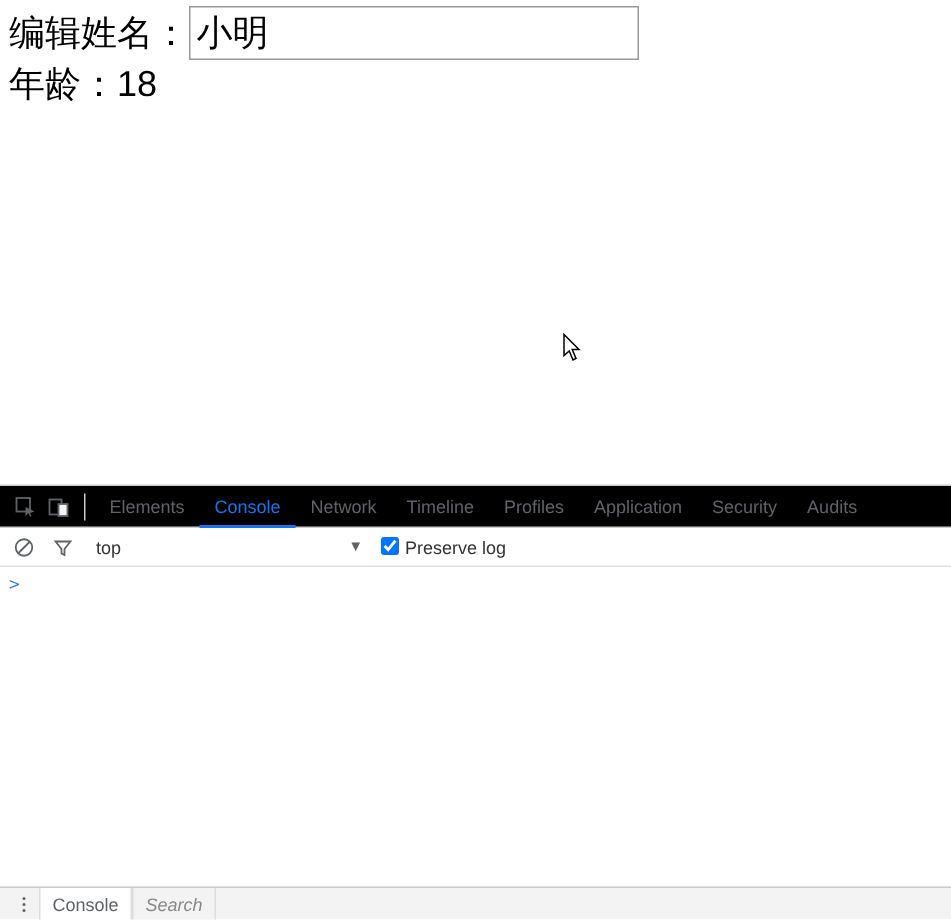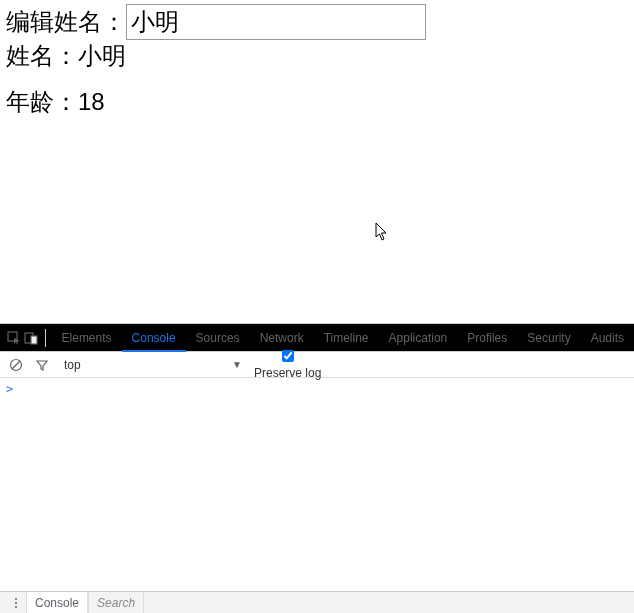--- a/index.html
+++ b/index.html
@@ -114,25 +114,24 @@
       padding: 0 6px;
       min-width: 190px;
     }
     .context-caret {
       margin-left: auto;
       font-size: 10px;
       color: #5f6368;
     }
     .preserve-wrap {
       display: flex;
-      align-items: center;
+      align-items: flex-start;
       gap: 4px;
       font-size: 12px;
       color: #333;
-      flex-direction: column;
     }
     .preserve-check {
       width: 12px;
       height: 12px;
     }
     .console-body {
       padding: 4px 6px;
     }
     .prompt-caret {
       color: #367cf1;
@@ -177,23 +176,20 @@
   </style>
 </head>
 <body>
 
 <div class="page-content">
   <div class="edit-row">
     <span class="edit-label">编辑姓名：</span>
     <input type="text" class="name-input" value="小明" style="">
   </div>
   <div class="info-row">
-    <span>姓名：</span><span>小明</span>
-  </div>
-  <div class="info-row">
     <span>年龄：</span><span>18</span>
   </div>
 </div>
 
 <div class="cursor">
   <svg width="14" height="20" viewBox="0 0 14 20">
     <path d="M1 1 L1 15 L4.5 12 L7 18 L9 17 L6.5 11 L11 11 Z" fill="#fff" stroke="#000" stroke-width="1"></path>
   </svg>
 </div>
 
@@ -207,25 +203,24 @@
     </div>
     <div class="devtools-icon">
       <svg width="14" height="14" viewBox="0 0 14 14">
         <rect x="1" y="2" width="8" height="10" fill="none" stroke="#5f6368" stroke-width="1.2"></rect>
         <rect x="7" y="5" width="6" height="8" fill="#f3f3f3" stroke="#5f6368" stroke-width="1.2"></rect>
       </svg>
     </div>
     <div style="width:1px;height:18px;background:#ccc;margin:0 6px"></div>
     <div class="devtools-tab">Elements</div>
     <div class="devtools-tab active">Console</div>
-    <div class="devtools-tab">Sources</div>
     <div class="devtools-tab">Network</div>
     <div class="devtools-tab">Timeline</div>
+    <div class="devtools-tab">Profiles</div>
     <div class="devtools-tab">Application</div>
-    <div class="devtools-tab">Profiles</div>
     <div class="devtools-tab">Security</div>
     <div class="devtools-tab">Audits</div>
   </div>
 
   <div class="console-toolbar">
     <div class="toolbar-icon">
       <svg width="14" height="14" viewBox="0 0 14 14">
         <circle cx="7" cy="7" r="5.5" fill="none" stroke="#5f6368" stroke-width="1.2"></circle>
         <line x1="3" y1="11" x2="11" y2="3" stroke="#5f6368" stroke-width="1.2"></line>
       </svg>

